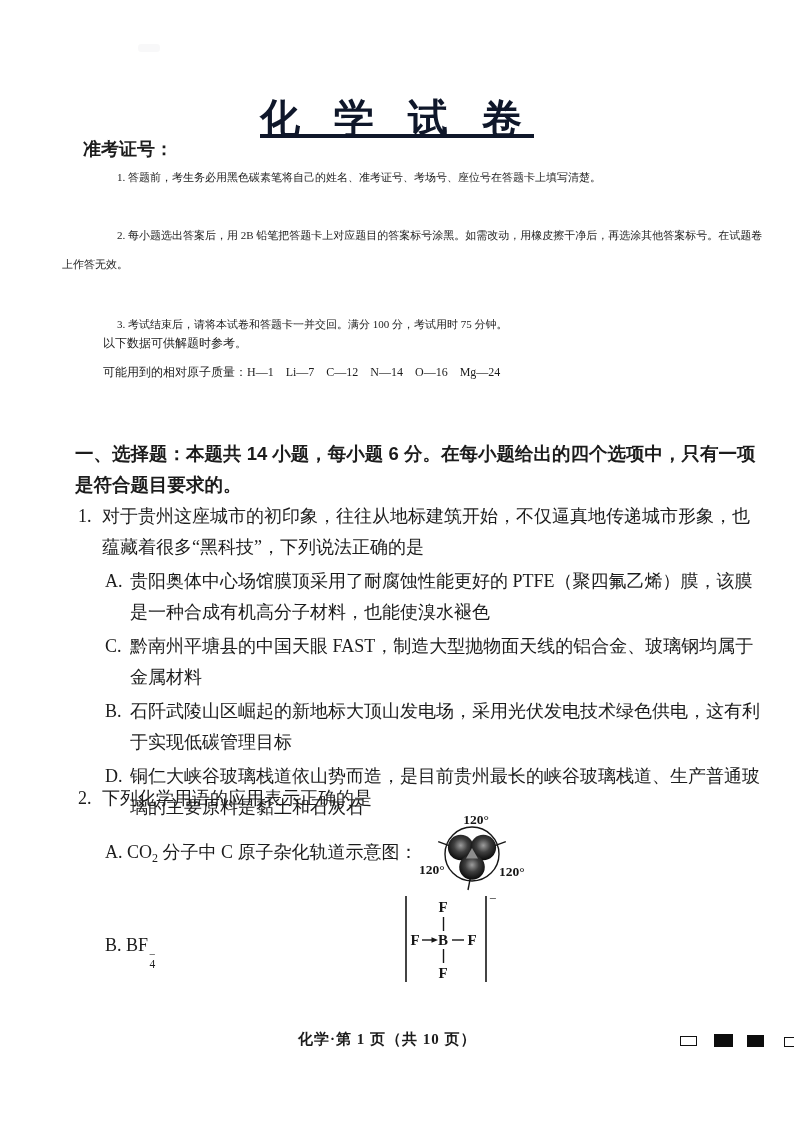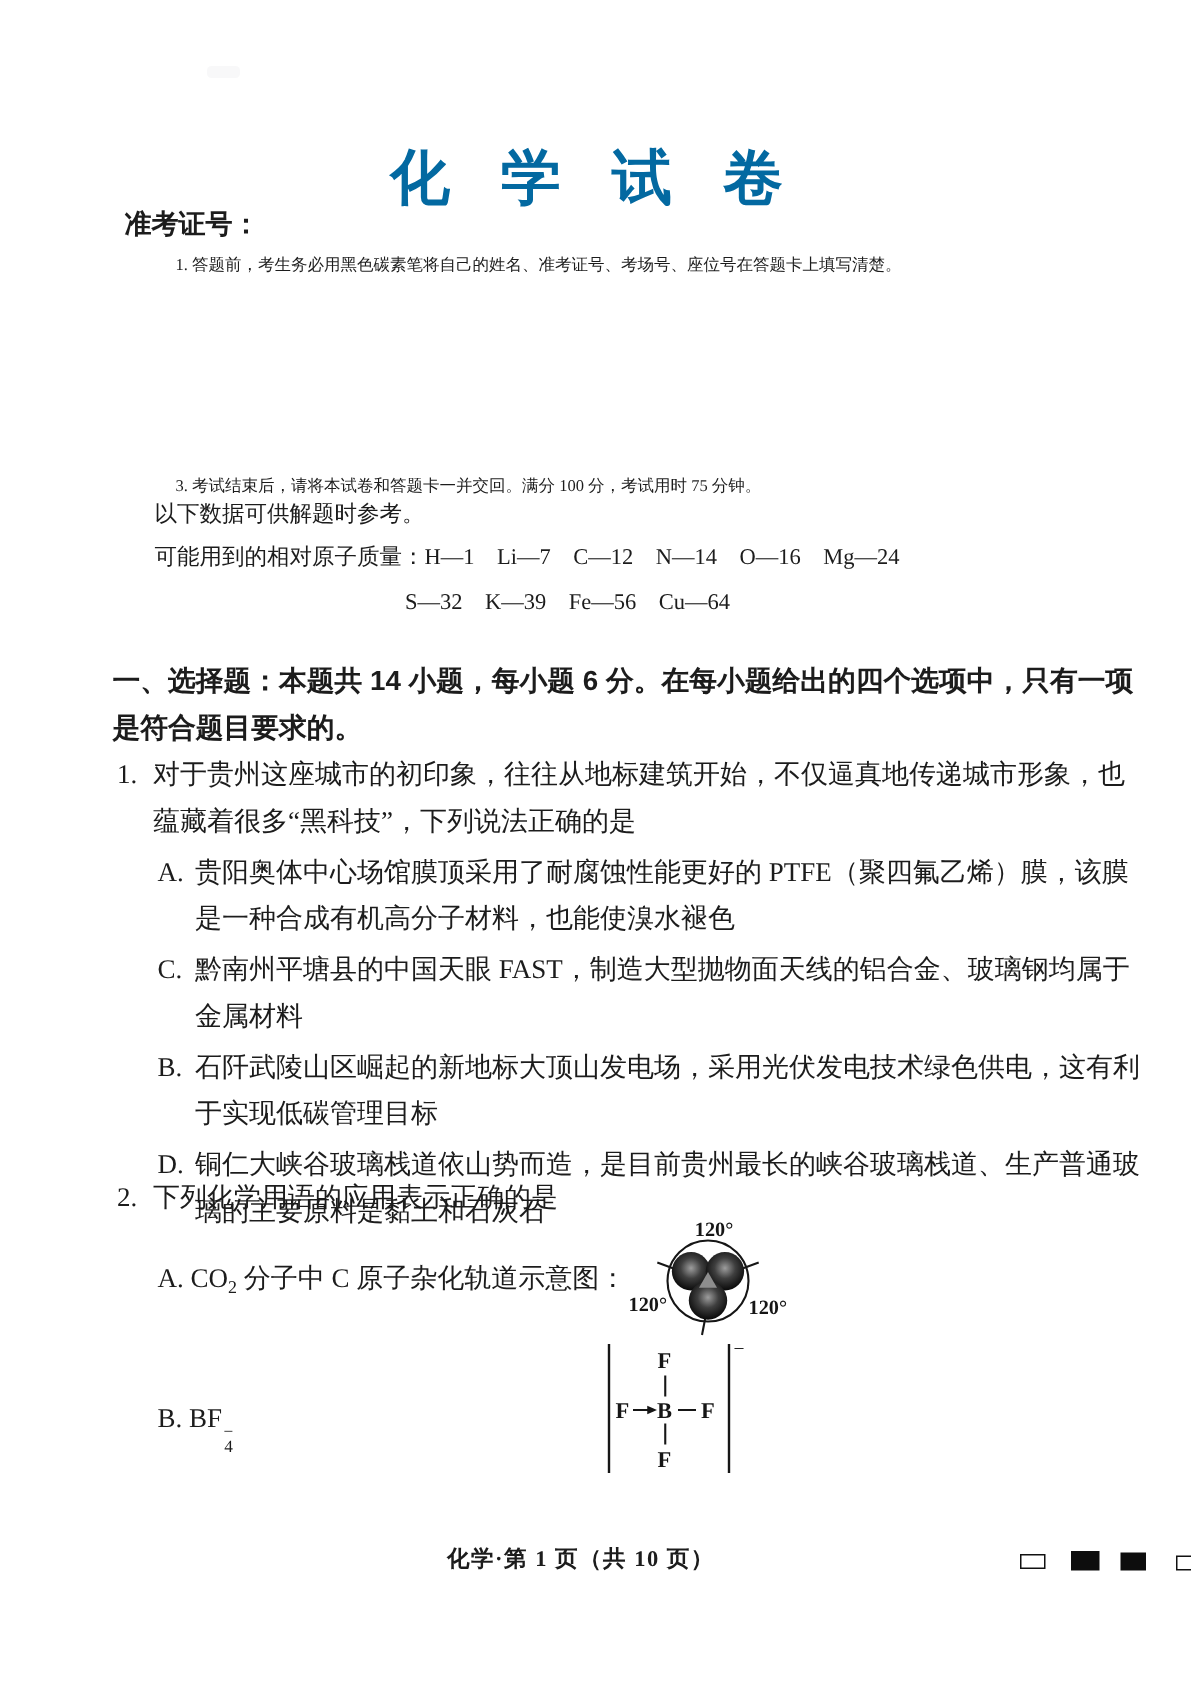--- a/index.html
+++ b/index.html
@@ -12,39 +12,40 @@
     color:#1c1c1c;
     font-family:"Liberation Serif","DejaVu Serif",serif;
   }
   .abs{position:absolute;}
 
   .title{
     top:64px;left:0;width:794px;
     text-align:center;
     font-size:40px;font-weight:700;
     letter-spacing:12px;
-    color:#0369a1;
+    color:#0f172a;
+    text-decoration:underline;
   }
 
   .notice-heading{
     top:137px;left:83px;
     font-family:"Liberation Sans","DejaVu Sans",sans-serif;
     font-weight:700;font-size:18px;
   }
   .notice-p{
     left:62px;width:702px;
     font-size:11px;line-height:29px;
     text-indent:55px;
     margin:0;
   }
   .np1{top:163px;}
   .np2{top:221px;}
   .np3{top:278px;margin-top:32px;}
 
-  .ref-line{font-size:15px;line-height:22px;}
+  .ref-line{font-size:12px;line-height:22px;}
   .ref1{top:332px;left:103px;}
   .ref2{top:361px;left:103px;}
   .ref3{top:391px;left:270px;}
 
   .sec-heading{
     top:438px;left:75px;width:692px;
     font-family:"Liberation Sans","DejaVu Sans",sans-serif;
     font-weight:700;font-size:18.5px;line-height:31px;
     margin:0;
   }
@@ -90,25 +91,25 @@
 <body>
 
 <div class="page">
 
   <div class="abs scan-artifact"></div>
 
   <h1 class="abs title">化 学 试 卷</h1>
 
   <div class="abs notice-heading">准考证号：</div>
   <p class="abs notice-p np1">1. 答题前，考生务必用黑色碳素笔将自己的姓名、准考证号、考场号、座位号在答题卡上填写清楚。</p>
+  <p class="abs notice-p np2">2. 每小题选出答案后，用 2B 铅笔把答题卡上对应题目的答案标号涂黑。如需改动，用橡皮擦干净后，再选涂其他答案标号。在试题卷上作答无效。</p>
   <p class="abs notice-p np3">3. 考试结束后，请将本试卷和答题卡一并交回。满分 100 分，考试用时 75 分钟。</p>
 
   <div class="abs ref-line ref1">以下数据可供解题时参考。</div>
   <div class="abs ref-line ref2"><span>可能用到的相对原子质量：</span><span>H—1　Li—7　C—12　N—14　O—16　Mg—24</span></div>
-  <div class="abs ref-line ref3">S—32　K—39　Fe—56　Cu—64</div>
 
   <p class="abs sec-heading">一、选择题：本题共 14 小题，每小题 6 分。在每小题给出的四个选项中，只有一项是符合题目要求的。</p>
 
   <div class="abs qblock">
     <p class="hang"><span class="lab">1.</span><span>对于贵州这座城市的初印象，往往从地标建筑开始，不仅逼真地传递城市形象，也蕴藏着很多“黑科技”，下列说法正确的是</span></p>
     <div class="options">
       <p class="opt"><span class="lab">A.</span><span>贵阳奥体中心场馆膜顶采用了耐腐蚀性能更好的 PTFE（聚四氟乙烯）膜，该膜是一种合成有机高分子材料，也能使溴水褪色</span></p>
       <p class="opt"><span class="lab">C.</span><span>黔南州平塘县的中国天眼 FAST，制造大型抛物面天线的铝合金、玻璃钢均属于金属材料</span></p>
       <p class="opt"><span class="lab">B.</span><span>石阡武陵山区崛起的新地标大顶山发电场，采用光伏发电技术绿色供电，这有利于实现低碳管理目标</span></p>
       <p class="opt"><span class="lab">D.</span><span>铜仁大峡谷玻璃栈道依山势而造，是目前贵州最长的峡谷玻璃栈道、生产普通玻璃的主要原料是黏土和石灰石</span></p>

